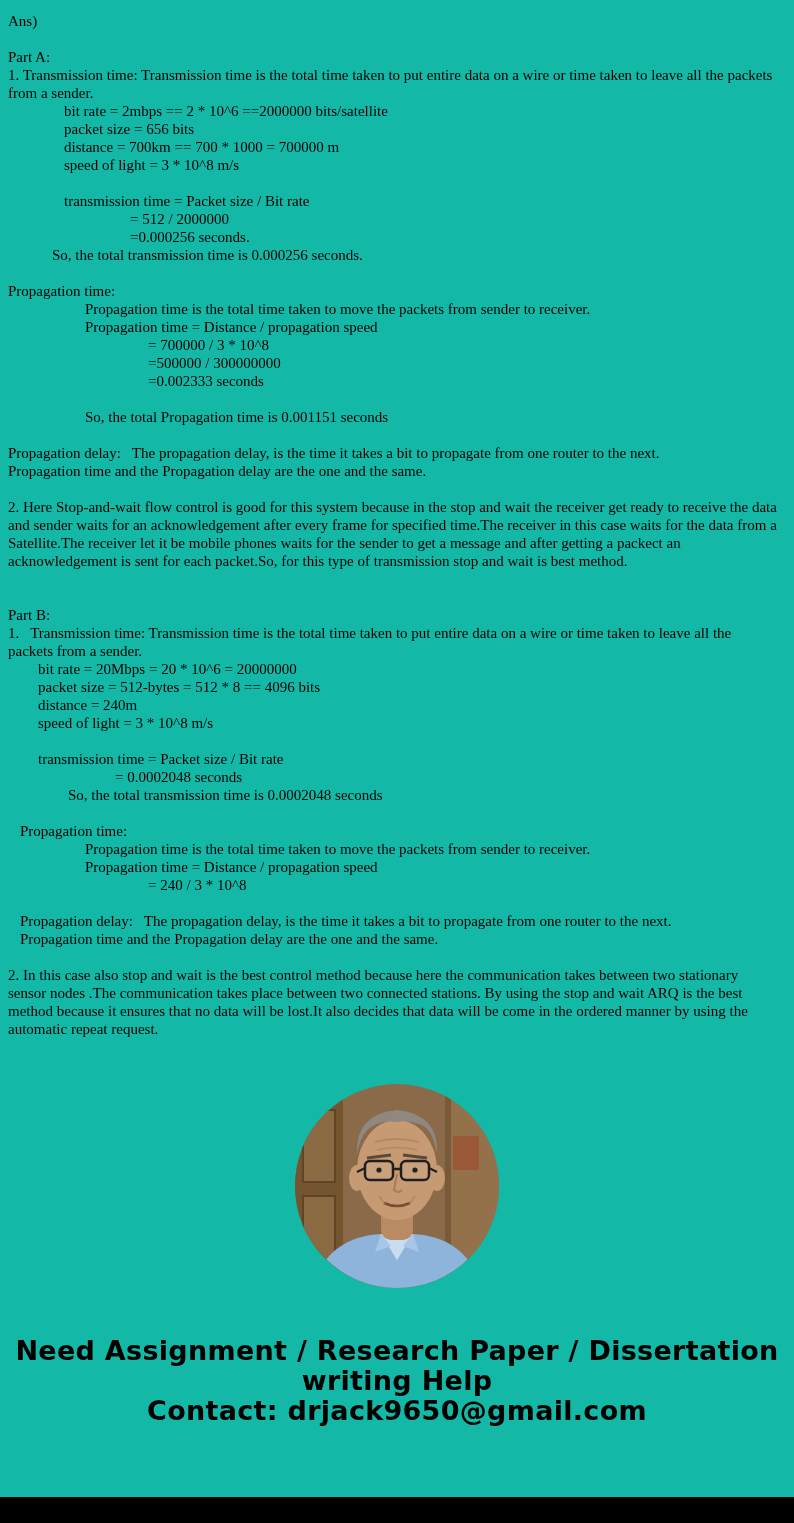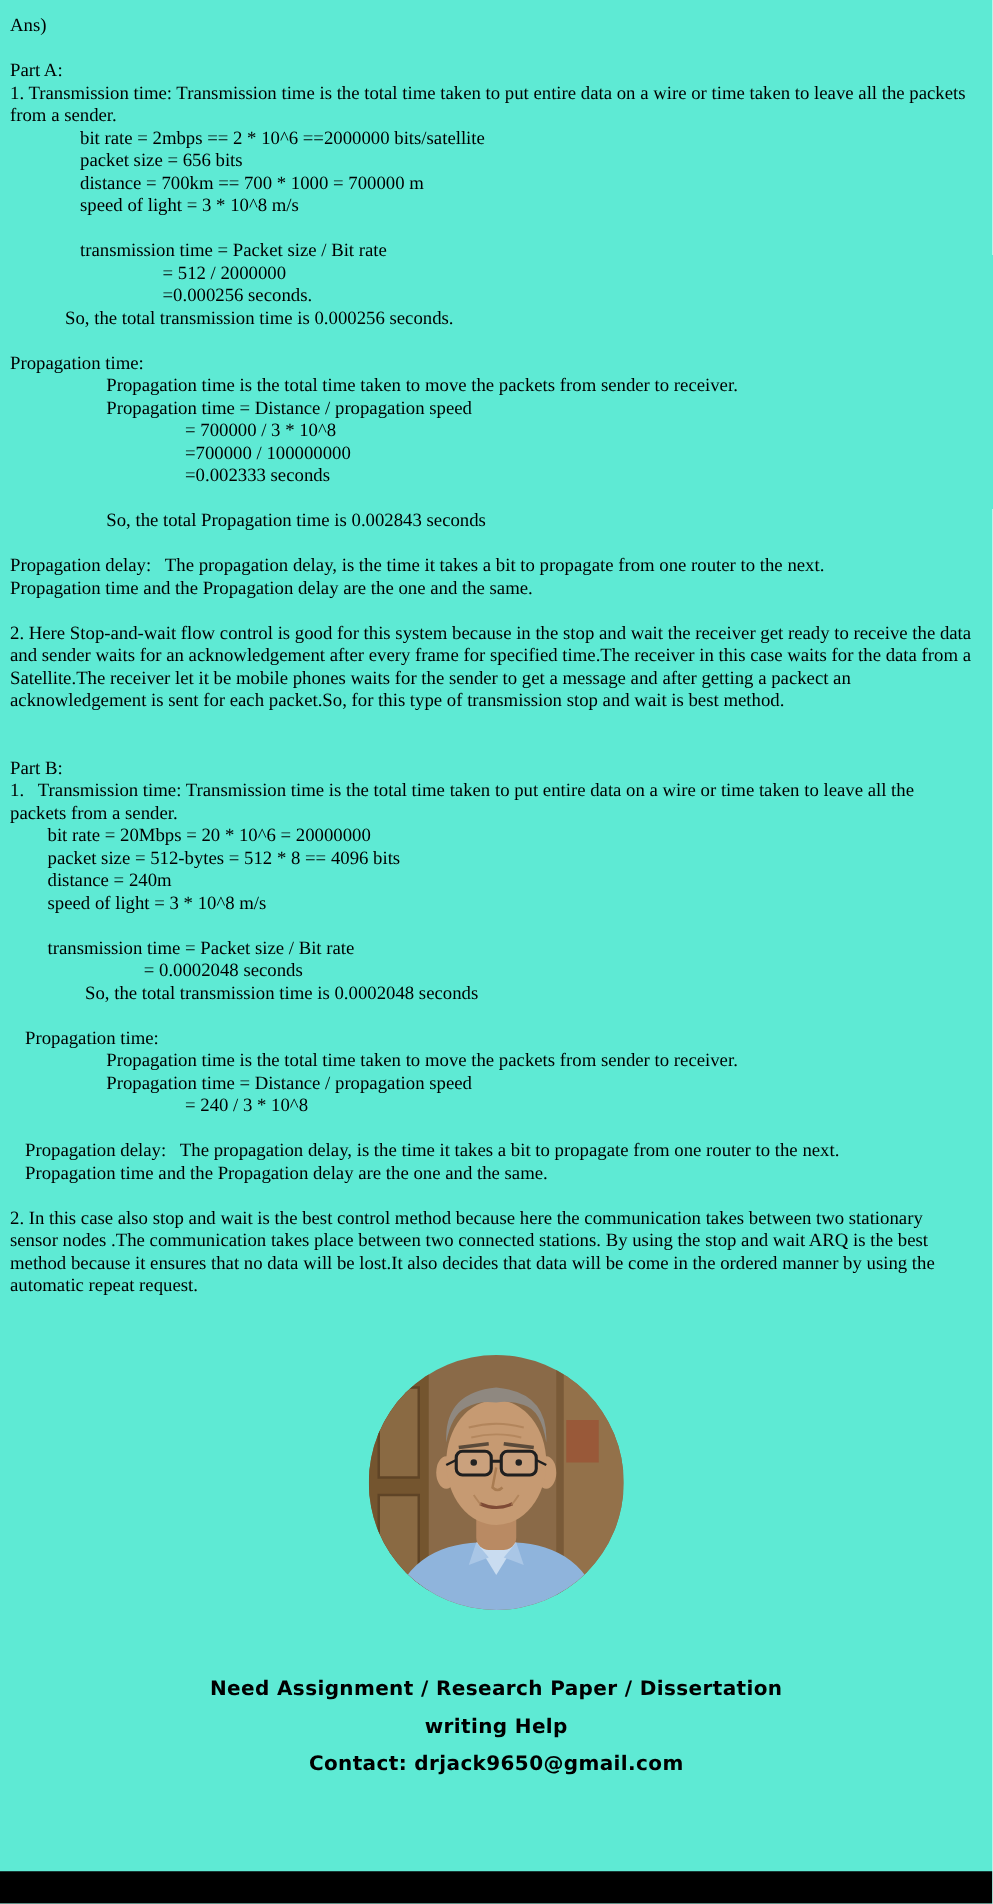--- a/index.html
+++ b/index.html
@@ -1,21 +1,21 @@
 <!DOCTYPE html>
 <html><head>
 <meta charset="utf-8">
 <style>
   * { margin: 0; padding: 0; box-sizing: border-box; }
   html, body { background: #ffffff; }
   .page {
     position: relative;
     width: 794px;
     height: 1523px;
-    background: #5eead4;
+    background: #14b8a6;
     overflow: hidden;
     font-family: "Liberation Serif", "DejaVu Serif", serif;
     font-size: 15px;
     line-height: 18px;
     color: #000000;
   }
   .doc {
     padding: 12px 16px 0 8px;
   }
   .line {
@@ -28,21 +28,21 @@
     height: 204px;
     border-radius: 50%;
     overflow: hidden;
   }
   .photo-wrap svg { display: block; }
   .footer {
     margin-top: 48px;
     text-align: center;
     font-family: "DejaVu Sans", sans-serif;
     font-weight: 700;
-    font-size: 16px;
+    font-size: 27px;
     line-height: 30px;
     color: #000000;
     letter-spacing: 0.3px;
   }
   .bottom-bar {
     position: absolute;
     left: 0;
     bottom: 0;
     width: 794px;
     height: 26px;
@@ -66,24 +66,24 @@
       <div class="line" style="padding-left: 0px;">&nbsp;</div>
       <div class="line" style="padding-left: 56px;">transmission time = Packet size / Bit rate</div>
       <div class="line" style="padding-left: 122px;">= 512 / 2000000</div>
       <div class="line" style="padding-left: 122px;">=0.000256 seconds.</div>
       <div class="line" style="padding-left: 44px;">So, the total transmission time is 0.000256 seconds.</div>
       <div class="line" style="padding-left: 0px;">&nbsp;</div>
       <div class="line" style="padding-left: 0px;">Propagation time:</div>
       <div class="line" style="padding-left: 77px;">Propagation time is the total time taken to move the packets from sender to receiver.</div>
       <div class="line" style="padding-left: 77px;">Propagation time = Distance / propagation speed</div>
       <div class="line" style="padding-left: 140px;">= 700000 / 3 * 10^8</div>
-      <div class="line" style="padding-left: 140px;">=700000 / 100000000</div>
+      <div class="line" style="padding-left: 140px;">=500000 / 300000000</div>
       <div class="line" style="padding-left: 140px;">=0.002333 seconds</div>
       <div class="line" style="padding-left: 0px;">&nbsp;</div>
-      <div class="line" style="padding-left: 77px;">So, the total Propagation time is 0.002843 seconds</div>
+      <div class="line" style="padding-left: 77px;">So, the total Propagation time is 0.001151 seconds</div>
       <div class="line" style="padding-left: 0px;">&nbsp;</div>
       <div class="line" style="padding-left: 0px;">Propagation delay:   The propagation delay, is the time it takes a bit to propagate from one router to the next.</div>
       <div class="line" style="padding-left: 0px;">Propagation time and the Propagation delay are the one and the same.</div>
       <div class="line" style="padding-left: 0px;">&nbsp;</div>
       <div class="line" style="padding-left: 0px;">2. Here Stop-and-wait flow control is good for this system because in the stop and wait the receiver get ready to receive the data and sender waits for an acknowledgement after every frame for specified time.The receiver in this case waits for the data from a Satellite.The receiver let it be mobile phones waits for the sender to get a message and after getting a packect an acknowledgement is sent for each packet.So, for this type of transmission stop and wait is best method.</div>
       <div class="line" style="padding-left: 0px;">&nbsp;</div>
       <div class="line" style="padding-left: 0px;">&nbsp;</div>
       <div class="line" style="padding-left: 0px;">Part B:</div>
       <div class="line" style="padding-left: 0px;">1.   Transmission time: Transmission time is the total time taken to put entire data on a wire or time taken to leave all the packets from a sender.</div>
       <div class="line" style="padding-left: 30px;">bit rate = 20Mbps = 20 * 10^6 = 20000000</div>

